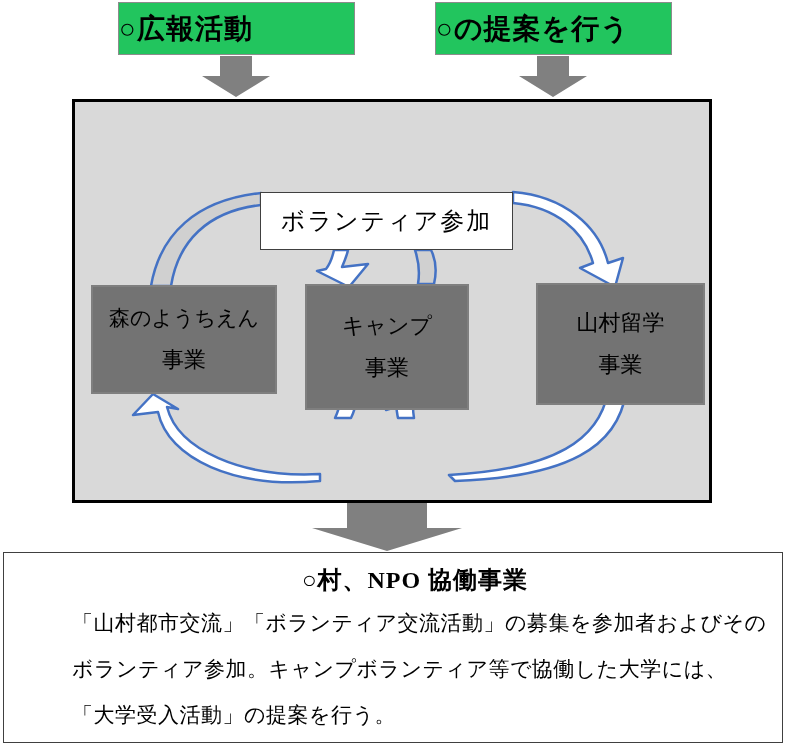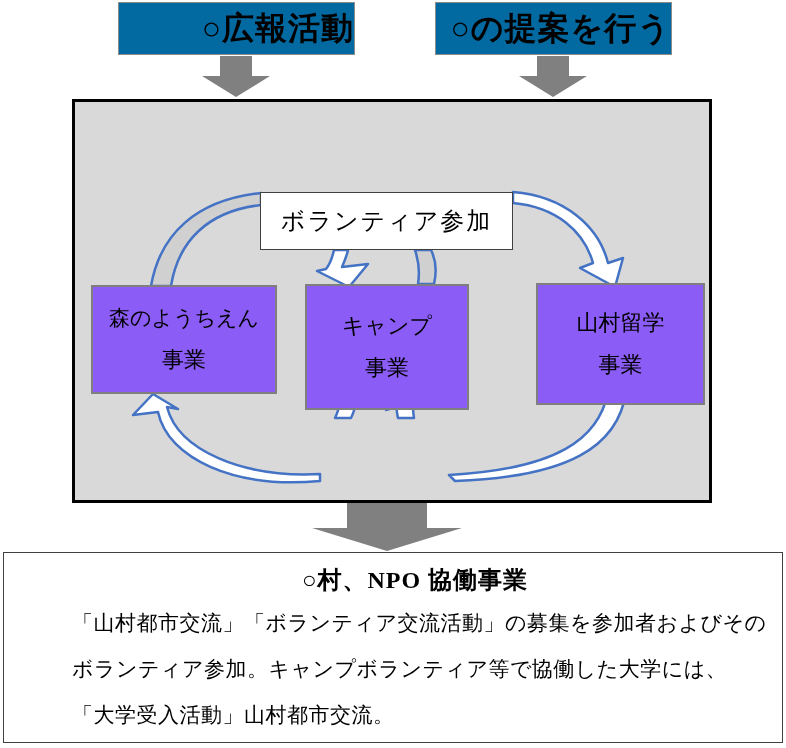--- a/index.html
+++ b/index.html
@@ -3,36 +3,36 @@
 <meta charset="utf-8">
 <style>
   html,body{margin:0;padding:0;background:#ffffff;}
   .canvas{
     position:relative;width:786px;height:748px;background:#ffffff;overflow:hidden;
     font-family:"Liberation Serif","DejaVu Serif",serif;color:#000;
   }
   .abs{position:absolute;box-sizing:border-box;}
   
   .top-box{
-    background:#0369a1;border:1px solid #8c8c8c;z-index:3;
-    display:flex;align-items:center;justify-content:flex-end;
-    font-size:32px;font-weight:bold;letter-spacing:1px;
+    background:#22c55e;border:1px solid #8c8c8c;z-index:3;
+    display:flex;align-items:center;justify-content:flex-start;
+    font-size:28px;font-weight:bold;letter-spacing:1px;
   }
   .top-box-left{left:118px;top:2px;width:237px;height:53px;}
   .top-box-right{left:435px;top:2px;width:237px;height:53px;}
   
   .big-box{
     left:72px;top:99px;width:640px;height:404px;
     background:#d9d9d9;border:3px solid #000000;z-index:1;
   }
   
   svg.arrows{position:absolute;left:0;top:0;z-index:2;pointer-events:none;}
   
   .prog-box{
-    background:#8b5cf6;border:2px solid #7f7f7f;z-index:3;
+    background:#737373;border:2px solid #7f7f7f;z-index:3;
     display:flex;flex-direction:column;align-items:center;justify-content:center;
     gap:16px;font-size:22px;line-height:1.2;text-align:center;
   }
   .prog-left{left:91px;top:285px;width:186px;height:109px;}
   .prog-mid{left:305px;top:284px;width:164px;height:126px;}
   .prog-right{left:536px;top:283px;width:169px;height:122px;}
   .prog-left .l1{font-size:21px;}
   
   .part-label{
     background:#ffffff;border:1.5px solid #404040;z-index:4;
@@ -99,17 +99,17 @@
 
   <div class="abs part-label label-volunteer">
     <span>ボランティア参加</span>
   </div>
 
   <div class="abs bottom-box">
     <div class="bottom-title">○村、NPO 協働事業</div>
     <div class="bottom-body">
       <div class="bottom-line">「山村都市交流」「ボランティア交流活動」の募集を参加者およびその</div>
       <div class="bottom-line">ボランティア参加。キャンプボランティア等で協働した大学には、</div>
-      <div class="bottom-line">「大学受入活動」山村都市交流。</div>
+      <div class="bottom-line">「大学受入活動」の提案を行う。</div>
     </div>
   </div>
 
 </div>
 
 </body></html>

